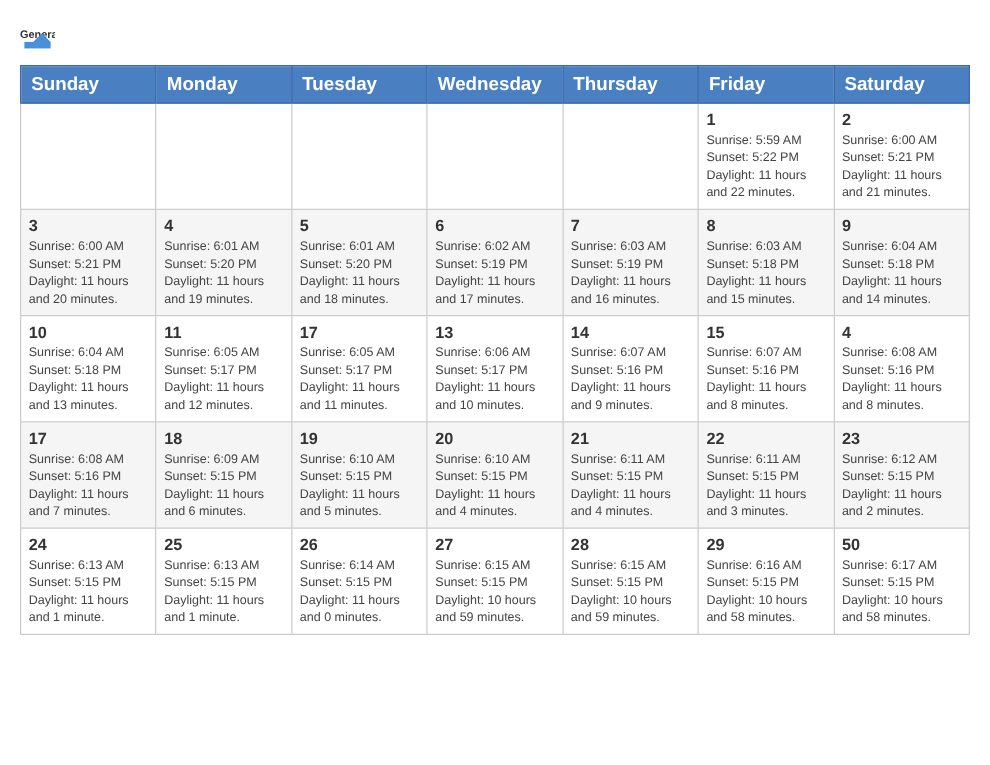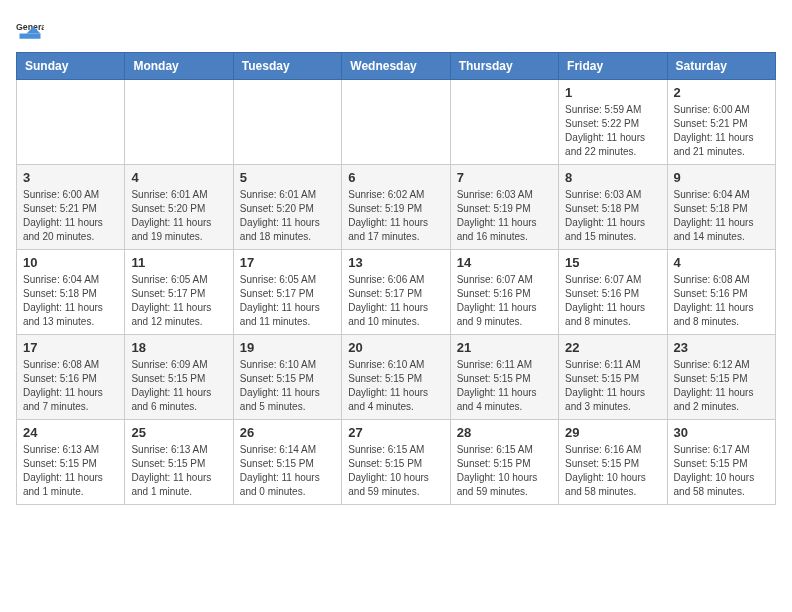--- a/index.html
+++ b/index.html
@@ -45,21 +45,21 @@
       margin-top: 2px;
     }
     .calendar {
       width: 100%;
       border-collapse: collapse;
       border: 1px solid #ccc;
     }
     .calendar th {
       background: #4a7fc1;
       color: #fff;
-      font-size: 12px;
+      font-size: 15px;
       font-weight: bold;
       padding: 6px 8px;
       text-align: left;
       border: 1px solid #3a6aaa;
     }
     .calendar td {
       vertical-align: top;
       border: 1px solid #ccc;
       padding: 5px 6px;
       font-size: 10.5px;
@@ -304,20 +304,20 @@
 Sunset: 5:15 PM
 Daylight: 10 hours and 59 minutes.</div>
         </td>
         <td>
           <div class="day-number">29</div>
           <div class="day-info" style="white-space: pre-line;">Sunrise: 6:16 AM
 Sunset: 5:15 PM
 Daylight: 10 hours and 58 minutes.</div>
         </td>
         <td>
-          <div class="day-number">30</div>
+          <div class="day-number">50</div>
           <div class="day-info" style="white-space: pre-line;">Sunrise: 6:17 AM
 Sunset: 5:15 PM
 Daylight: 10 hours and 58 minutes.</div>
         </td>
       </tr>
     </tbody>
 </table>
 
 </body></html>

